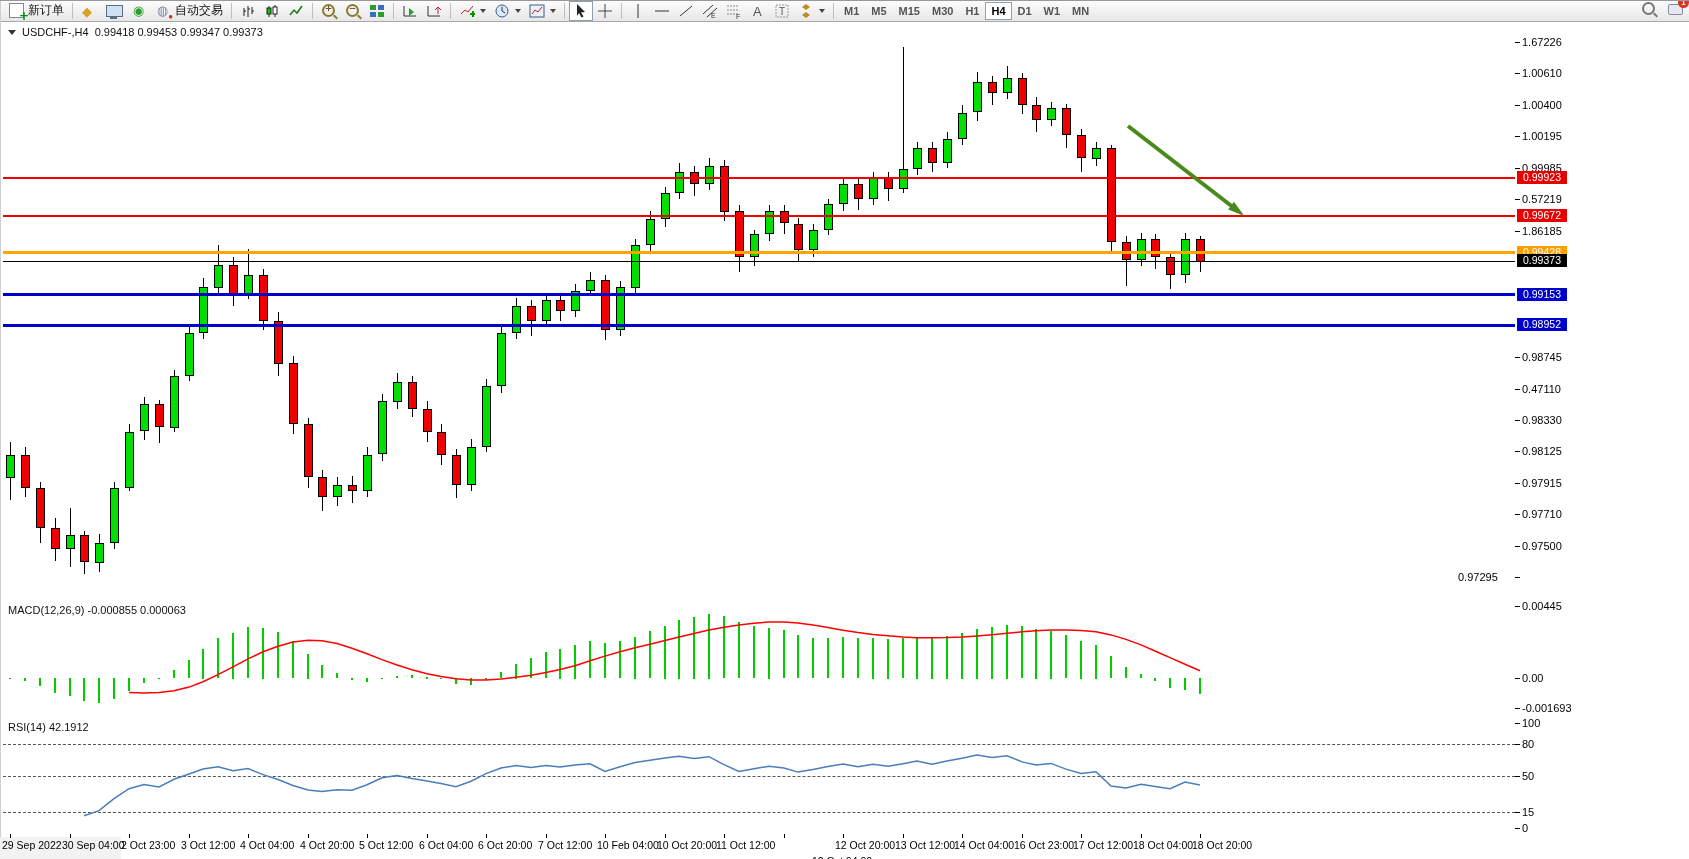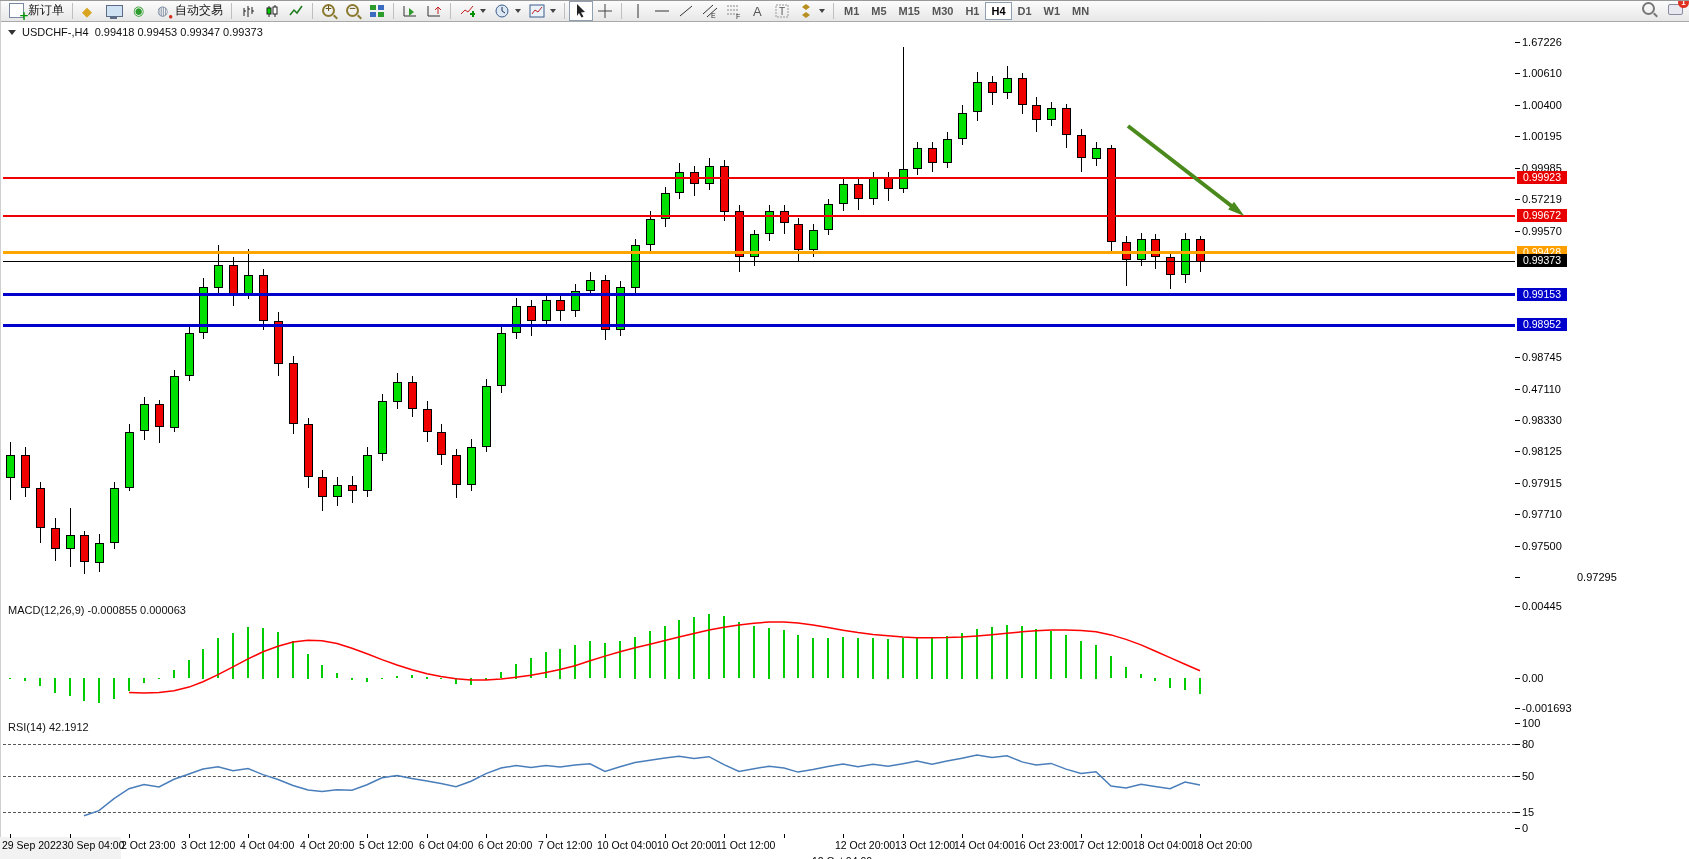--- a/index.html
+++ b/index.html
@@ -246,37 +246,37 @@
       <div class="axis-label" style="left: 1522px; top: 67px;">1.00610</div>
       <div class="tickmark" style="left: 1515px; top: 105px; width: 5px; height: 1px;"></div>
       <div class="axis-label" style="left: 1522px; top: 99px;">1.00400</div>
       <div class="tickmark" style="left: 1515px; top: 136px; width: 5px; height: 1px;"></div>
       <div class="axis-label" style="left: 1522px; top: 130px;">1.00195</div>
       <div class="tickmark" style="left: 1515px; top: 168px; width: 5px; height: 1px;"></div>
       <div class="axis-label" style="left: 1522px; top: 162px;">0.99985</div>
       <div class="tickmark" style="left: 1515px; top: 199px; width: 5px; height: 1px;"></div>
       <div class="axis-label" style="left: 1522px; top: 193px;">0.57219</div>
       <div class="tickmark" style="left: 1515px; top: 231px; width: 5px; height: 1px;"></div>
-      <div class="axis-label" style="left: 1522px; top: 225px;">0.99570</div>
+      <div class="axis-label" style="left: 1522px; top: 225px;">1.86185</div>
       <div class="tickmark" style="left: 1515px; top: 357px; width: 5px; height: 1px;"></div>
       <div class="axis-label" style="left: 1522px; top: 351px;">0.98745</div>
       <div class="tickmark" style="left: 1515px; top: 389px; width: 5px; height: 1px;"></div>
       <div class="axis-label" style="left: 1522px; top: 383px;">0.47110</div>
       <div class="tickmark" style="left: 1515px; top: 420px; width: 5px; height: 1px;"></div>
       <div class="axis-label" style="left: 1522px; top: 414px;">0.98330</div>
       <div class="tickmark" style="left: 1515px; top: 451px; width: 5px; height: 1px;"></div>
       <div class="axis-label" style="left: 1522px; top: 445px;">0.98125</div>
       <div class="tickmark" style="left: 1515px; top: 483px; width: 5px; height: 1px;"></div>
       <div class="axis-label" style="left: 1522px; top: 477px;">0.97915</div>
       <div class="tickmark" style="left: 1515px; top: 514px; width: 5px; height: 1px;"></div>
       <div class="axis-label" style="left: 1522px; top: 508px;">0.97710</div>
       <div class="tickmark" style="left: 1515px; top: 546px; width: 5px; height: 1px;"></div>
       <div class="axis-label" style="left: 1522px; top: 540px;">0.97500</div>
       <div class="tickmark" style="left: 1515px; top: 577px; width: 5px; height: 1px;"></div>
-      <div class="axis-label" style="left: 1577px; top: 571px; text-align: center;">0.97295</div>
+      <div class="axis-label" style="left: 1458px; top: 571px; text-align: center;">0.97295</div>
       <div class="candle-wick" style="left: 10px; top: 442px; height: 58px;"></div>
       <div class="candle-body" style="left: 6px; top: 455px; width: 9px; height: 23px; background: rgb(0, 224, 0);"></div>
       <div class="candle-wick" style="left: 25px; top: 447px; height: 50px;"></div>
       <div class="candle-body" style="left: 21px; top: 455px; width: 9px; height: 33px; background: rgb(240, 0, 0);"></div>
       <div class="candle-wick" style="left: 40px; top: 482px; height: 61px;"></div>
       <div class="candle-body" style="left: 36px; top: 488px; width: 9px; height: 40px; background: rgb(240, 0, 0);"></div>
       <div class="candle-wick" style="left: 55px; top: 518px; height: 43px;"></div>
       <div class="candle-body" style="left: 51px; top: 528px; width: 9px; height: 21px; background: rgb(240, 0, 0);"></div>
       <div class="candle-wick" style="left: 70px; top: 508px; height: 59px;"></div>
       <div class="candle-body" style="left: 66px; top: 535px; width: 9px; height: 14px; background: rgb(0, 224, 0);"></div>
@@ -558,21 +558,21 @@
       <div class="time-label" style="left: 300px;">4 Oct 20:00</div>
       <div class="tickmark" style="left: 367px; top: 834px; width: 1px; height: 4px;"></div>
       <div class="time-label" style="left: 359px;">5 Oct 12:00</div>
       <div class="tickmark" style="left: 427px; top: 834px; width: 1px; height: 4px;"></div>
       <div class="time-label" style="left: 419px;">6 Oct 04:00</div>
       <div class="tickmark" style="left: 486px; top: 834px; width: 1px; height: 4px;"></div>
       <div class="time-label" style="left: 478px;">6 Oct 20:00</div>
       <div class="tickmark" style="left: 546px; top: 834px; width: 1px; height: 4px;"></div>
       <div class="time-label" style="left: 538px;">7 Oct 12:00</div>
       <div class="tickmark" style="left: 605px; top: 834px; width: 1px; height: 4px;"></div>
-      <div class="time-label" style="left: 597px;">10 Oct 04:00</div>
+      <div class="time-label" style="left: 597px;">10 Feb 04:00</div>
       <div class="tickmark" style="left: 665px; top: 834px; width: 1px; height: 4px;"></div>
       <div class="time-label" style="left: 657px;">10 Oct 20:00</div>
       <div class="tickmark" style="left: 724px; top: 834px; width: 1px; height: 4px;"></div>
       <div class="time-label" style="left: 716px;">11 Oct 12:00</div>
       <div class="tickmark" style="left: 784px; top: 834px; width: 1px; height: 4px;"></div>
       <div class="time-label" style="left: 812px; margin-top: 16px;">12 Oct 04:00</div>
       <div class="tickmark" style="left: 843px; top: 834px; width: 1px; height: 4px;"></div>
       <div class="time-label" style="left: 835px;">12 Oct 20:00</div>
       <div class="tickmark" style="left: 903px; top: 834px; width: 1px; height: 4px;"></div>
       <div class="time-label" style="left: 895px;">13 Oct 12:00</div>

